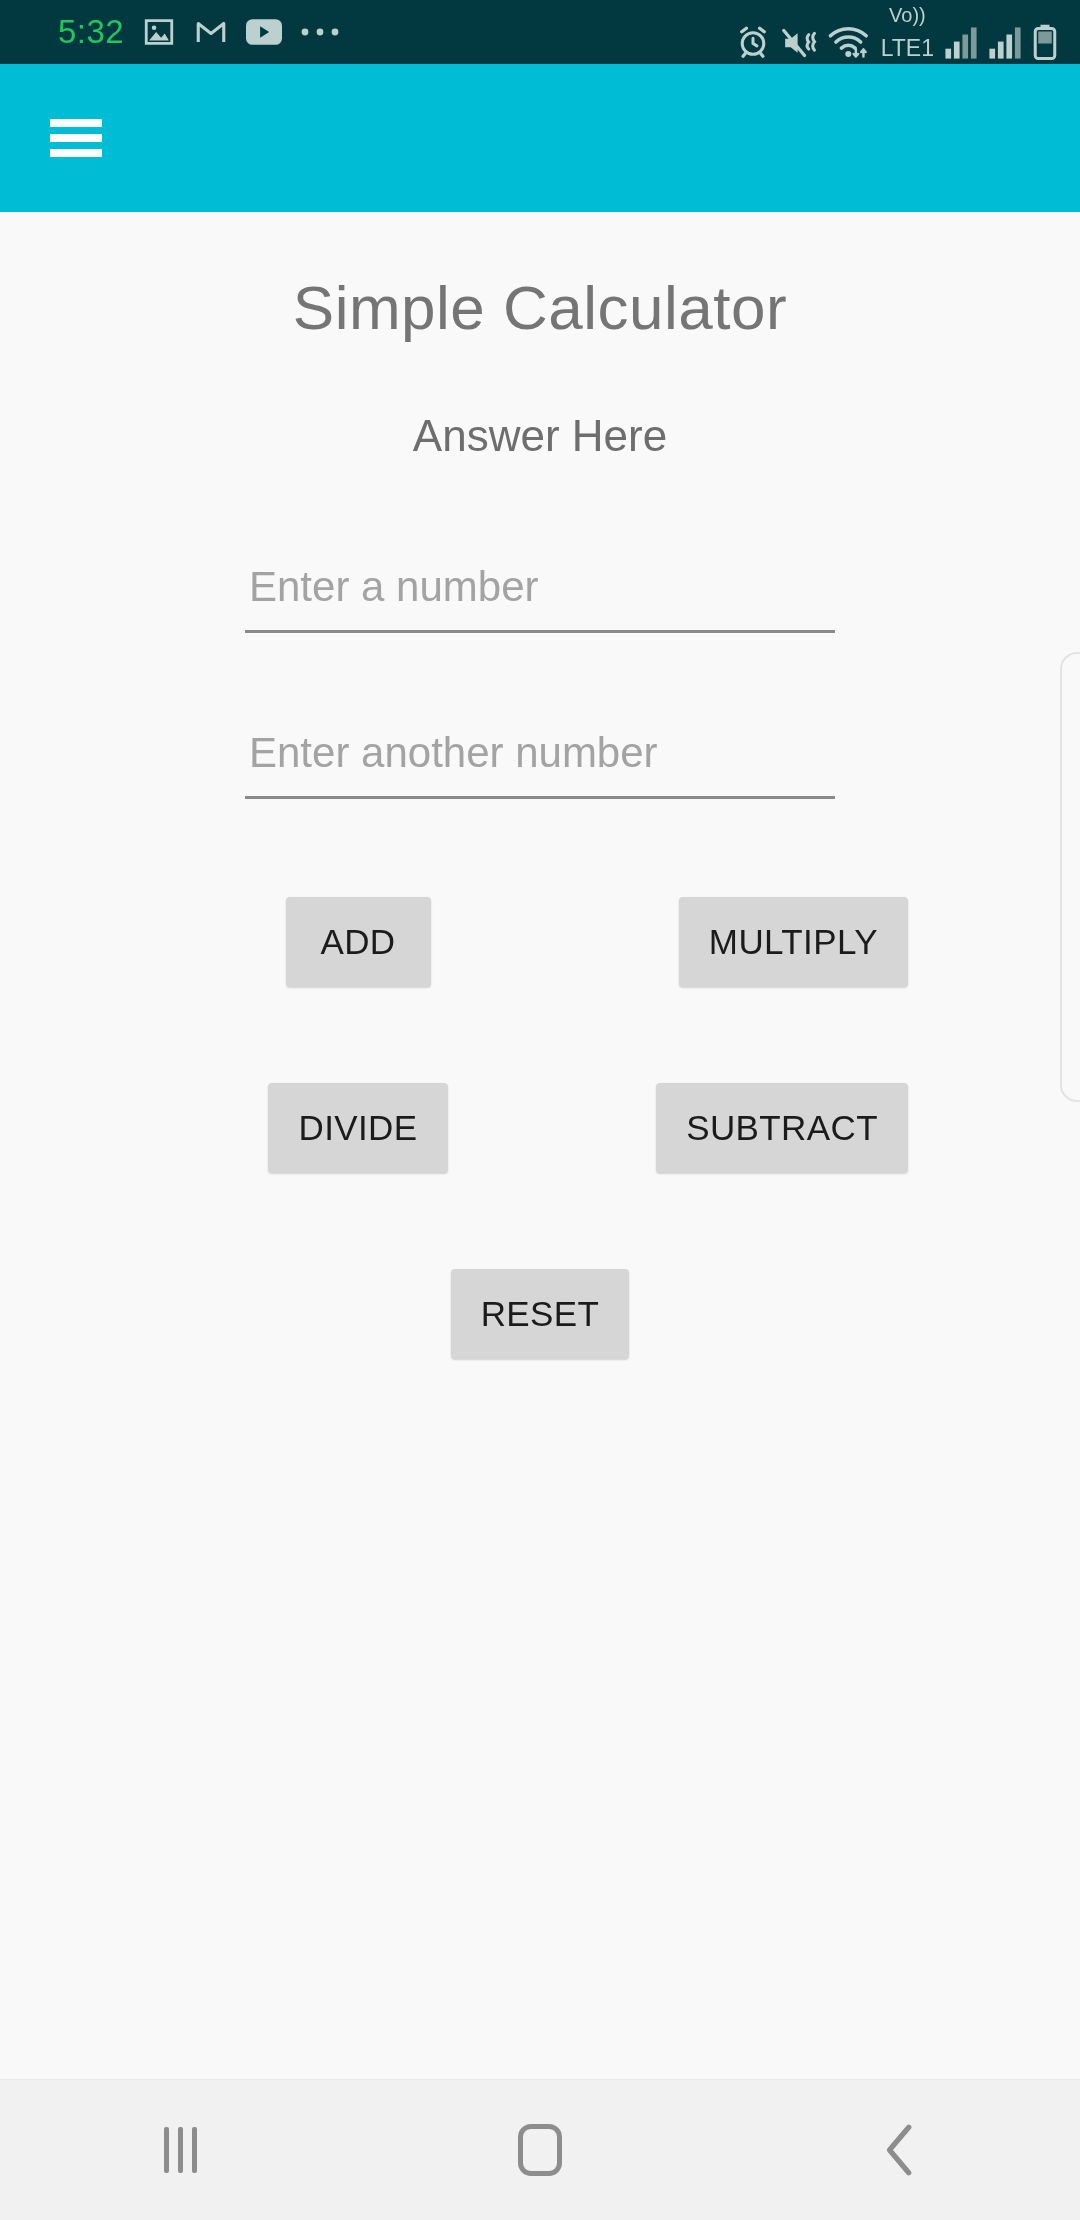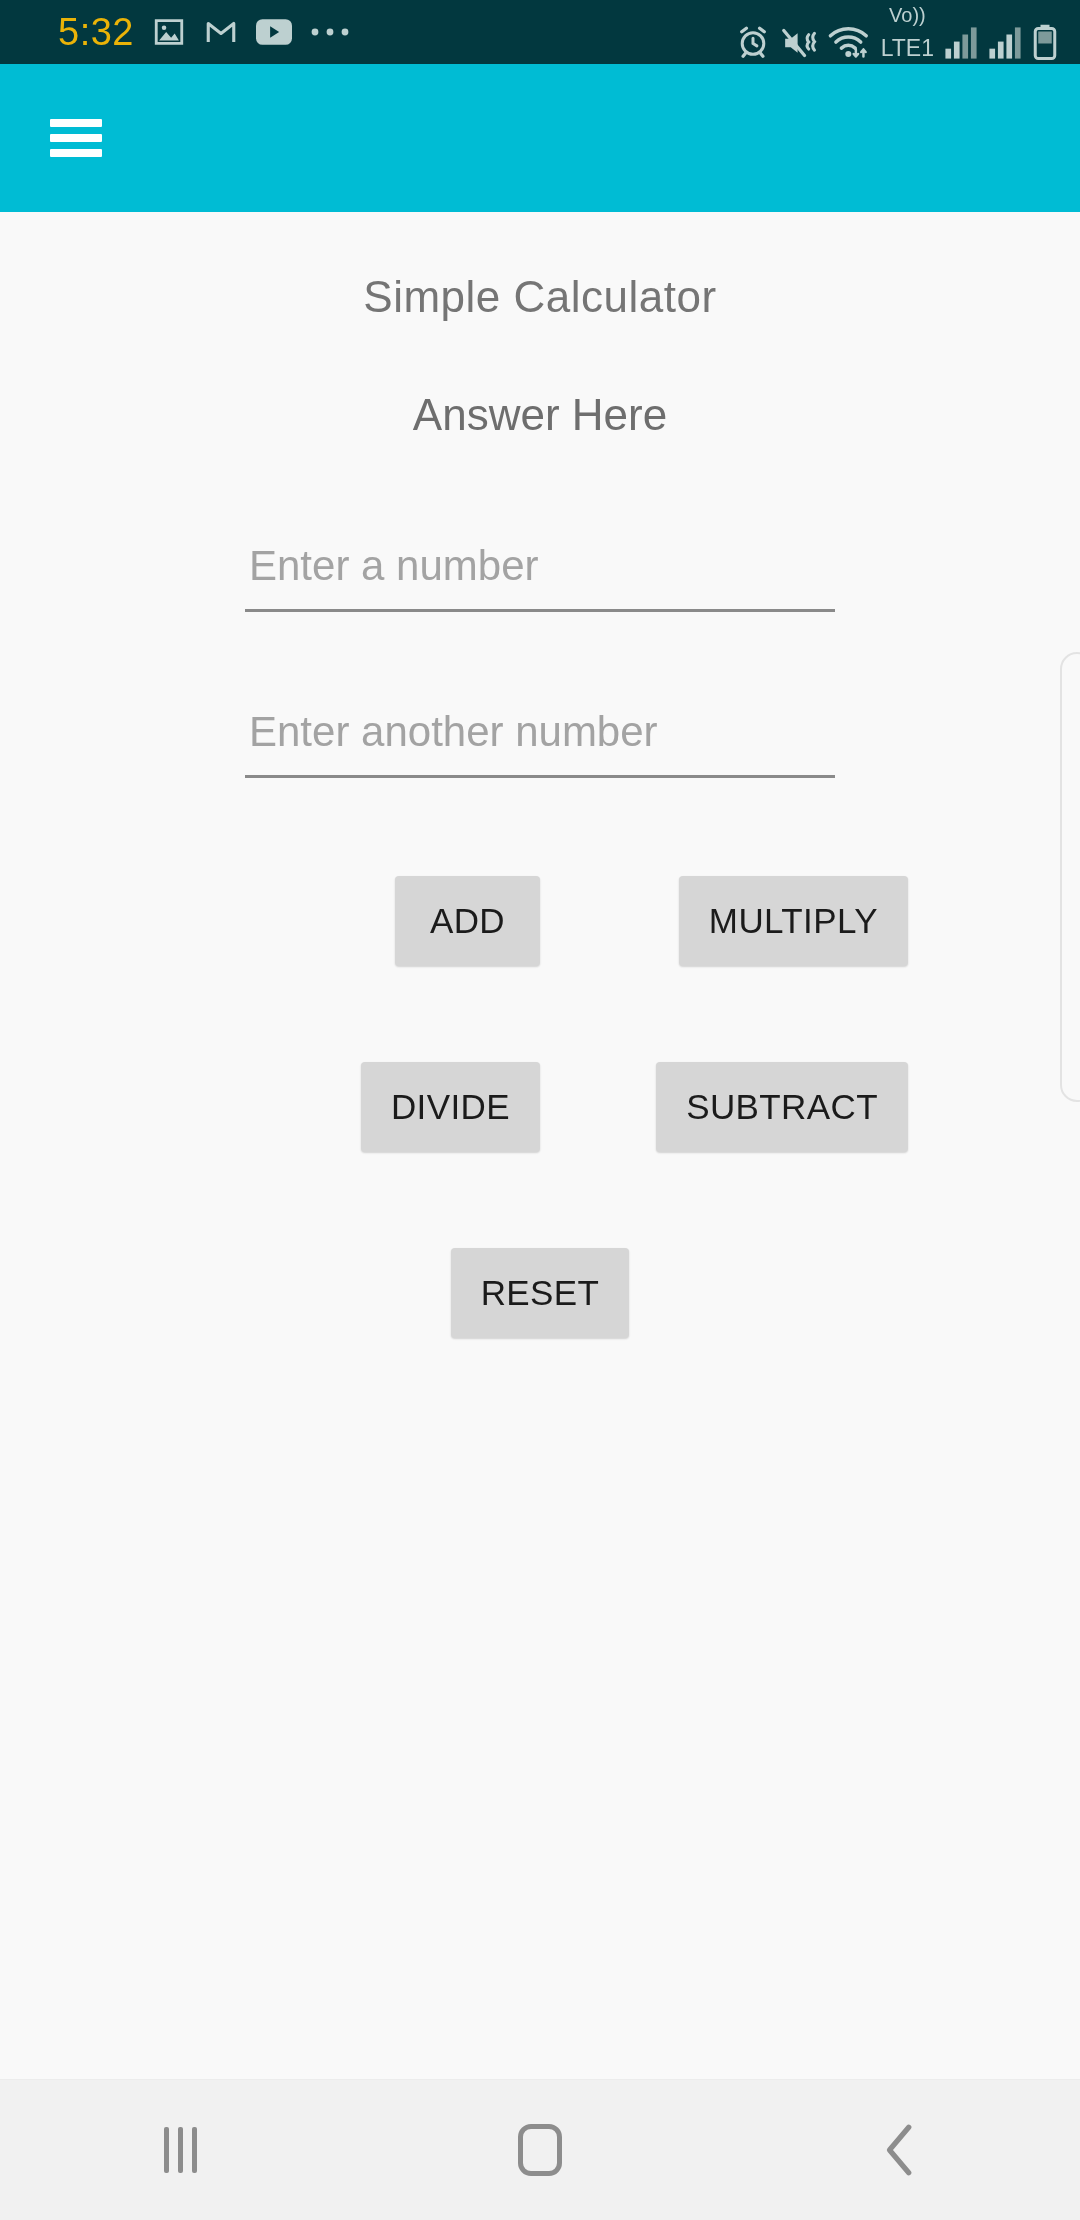--- a/index.html
+++ b/index.html
@@ -12,41 +12,41 @@
   #screen { position:relative; width:1080px; height:2220px; display:flex; flex-direction:column; }
 
   
   .status-bar {
     height:64px; background:#02383f; flex:0 0 64px;
     display:flex; align-items:center; justify-content:space-between;
     padding:0 22px 0 58px;
   }
   .status-left { display:flex; align-items:center; gap:18px; }
   .status-right { display:flex; align-items:flex-end; gap:10px;text-align:right; }
-  .clock-text { color:#eab308; font-size:38px; letter-spacing:.5px; }
+  .clock-text { color:#22c55e; font-size:33px; letter-spacing:.5px; }
   .sb-ico { fill:#bdd0d0; display:block; }
 
   
   .app-bar {
     flex:0 0 148px; background:#00bcd4; position:relative;
   }
   .hamburger {
     position:absolute; left:50px; top:50%; transform:translateY(-50%);
     width:52px; height:38px; display:flex; flex-direction:column;
     justify-content:space-between; cursor:pointer;
   }
   .hamburger span { display:block; height:8px; background:#ffffff; border-radius:1px; }
 
   
   .content {
     flex:1 1 auto; background:#f9f9f9; position:relative;
     display:flex; flex-direction:column; align-items:center;
   }
   .app-title {
-    margin-top:60px; font-size:44px; color:#757575; font-weight:400;
+    margin-top:60px; font-size:62px; color:#757575; font-weight:400;
     letter-spacing:.5px; text-align:center;
   }
   .answer-text {
     margin-top:68px; font-size:44px; color:#6e6e6e; font-weight:400;
     text-align:center;
   }
 
   .fields { margin-top:90px; width:590px; }
   .field { position:relative; height:82px; margin-bottom:84px;text-decoration:underline; }
   .field input {
@@ -57,21 +57,21 @@
   .field input::placeholder { color:#a3a3a3; opacity:1; }
   .field .underline {
     position:absolute; left:0; right:0; bottom:0; height:3px; background:#8a8a8a;
   }
 
   
   .btn-rows { width:100%; display:flex; flex-direction:column; align-items:center; margin-top:14px; }
   .btn-row { width:100%; display:flex; justify-content:center; margin-bottom:96px; }
   .btn-row.single { margin-bottom:0; }
   .btn-slot { width:380px; display:flex; }
-  .btn-slot.left { justify-content:flex-end; padding-left:16px; }
+  .btn-slot.left { justify-content:center; padding-left:16px; }
   .btn-slot.right { justify-content:flex-end; padding-right:12px; }
   .mbtn {
     background:#d6d6d6; border:none; border-radius:4px;
     color:#1b1b1b; font-size:35px; font-family:"Liberation Sans", sans-serif;
     padding:0 30px; height:90px; min-width:145px;
     letter-spacing:.4px; cursor:pointer;
     box-shadow:0 1px 2px rgba(0,0,0,.16);
   }
 
   

